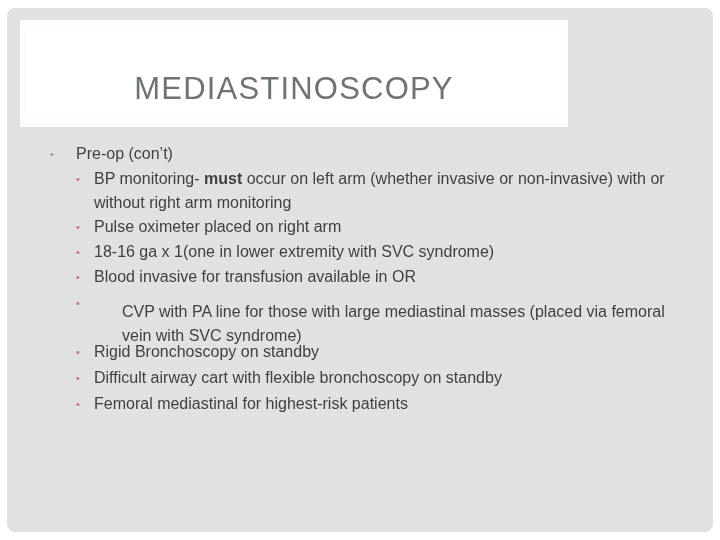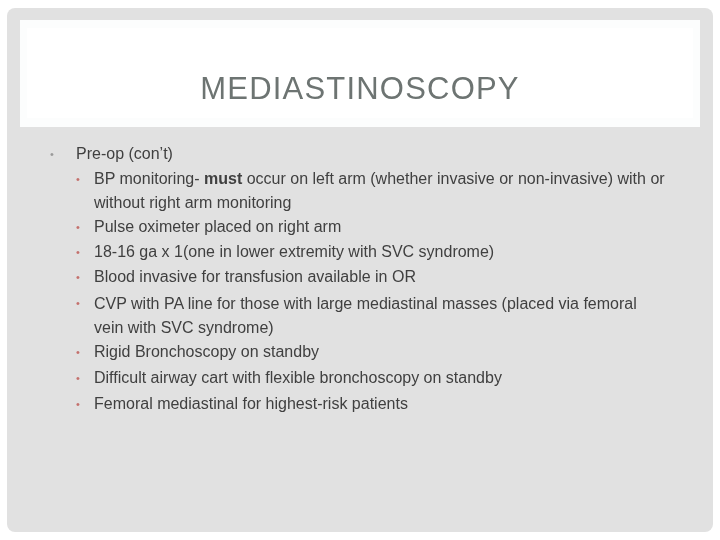--- a/index.html
+++ b/index.html
@@ -22,21 +22,21 @@
       top: 8px;
       width: 706px;
       height: 524px;
       background: #e1e1e1;
       border-radius: 8px;
     }
     .title-box {
       position: absolute;
       left: 20px;
       top: 20px;
-      width: 680px;
+      width: 548px;
       height: 107px;
       background: #fcfdfd;
     }
     .title-inner {
       position: absolute;
       left: 7px;
       top: 8px;
       right: 7px;
       bottom: 9px;
       background: #ffffff;
@@ -116,21 +116,21 @@
     <span class="bullet2" style="top:215px">•</span>
     <div class="l2" style="top:215px">Pulse oximeter placed on right arm</div>
 
     <span class="bullet2" style="top:240px">•</span>
     <div class="l2" style="top:240px">18-16 ga x 1(one in lower extremity with SVC syndrome)</div>
 
     <span class="bullet2" style="top:265px">•</span>
     <div class="l2" style="top:265px">Blood invasive for transfusion available in OR</div>
 
     <span class="bullet2" style="top:291px">•</span>
-    <div class="l2" style="top:292px; width:560px;">CVP with PA line for those with large mediastinal masses (placed via femoral vein with SVC syndrome)</div>
+    <div class="l2" style="top:300px; width:560px;margin-left:28px;">CVP with PA line for those with large mediastinal masses (placed via femoral vein with SVC syndrome)</div>
 
     <span class="bullet2" style="top:340px">•</span>
     <div class="l2" style="top:340px">Rigid Bronchoscopy on standby</div>
 
     <span class="bullet2" style="top:366px">•</span>
     <div class="l2" style="top:366px">Difficult airway cart with flexible bronchoscopy on standby</div>
 
     <span class="bullet2" style="top:392px">•</span>
     <div class="l2" style="top:392px">Femoral mediastinal for highest-risk patients</div>
   </div>

